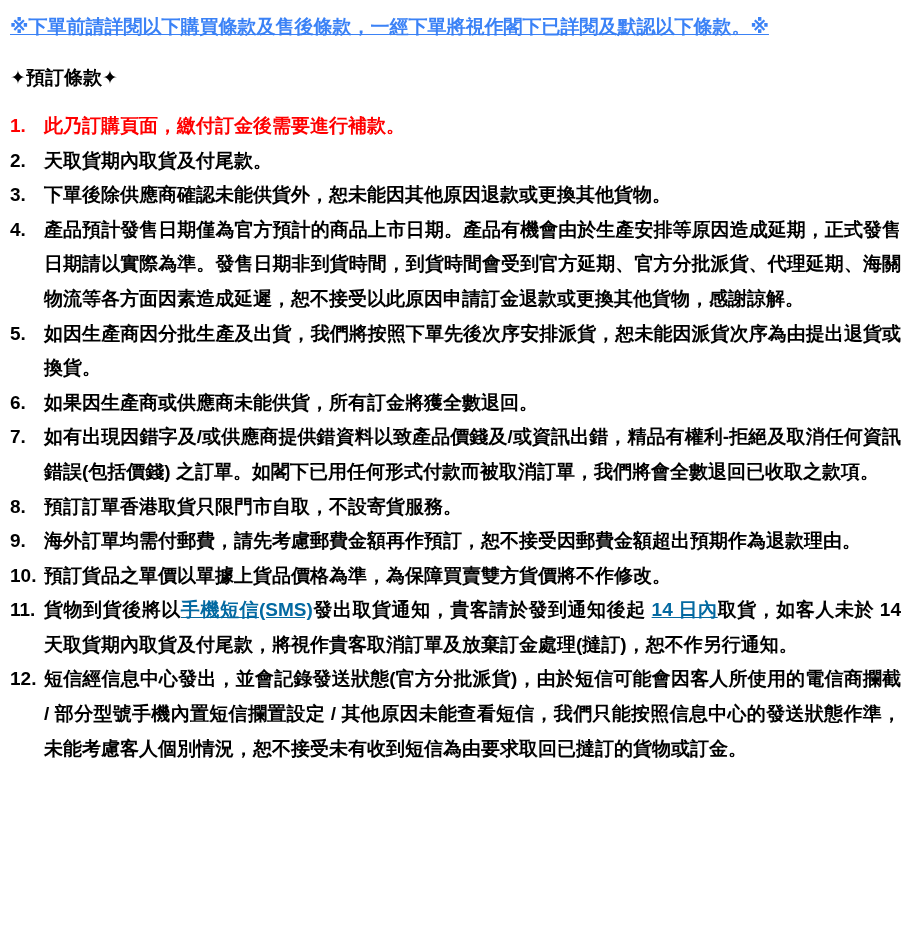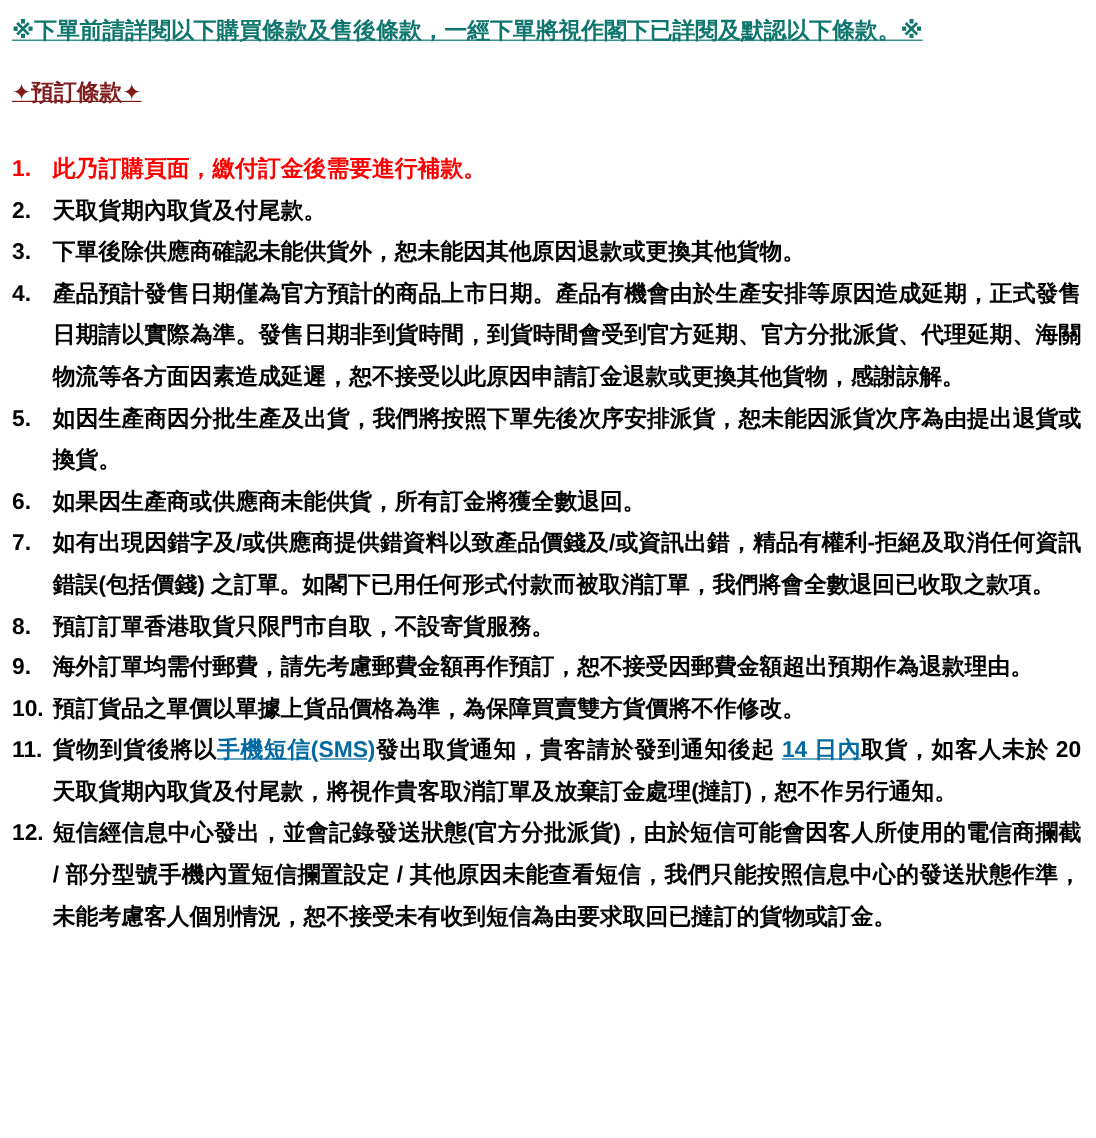--- a/index.html
+++ b/index.html
@@ -15,28 +15,27 @@
   }
   .doc {
     box-sizing: border-box;
     width: 913px;
     min-height: 948px;
     padding: 10px 12px 12px 10px;
     font-size: 19px;
     line-height: 1.82;
   }
   .title {
-    color: #0f766e;
+    color: #3b82f6;
     text-decoration: underline;
     margin-bottom: 16px;
   }
   .heading {
-    color: #7f1d1d;
-    text-decoration: underline;
-    margin-bottom: 30px;
+    color: #000000;
+    margin-bottom: 14px;
   }
   .terms {
     width: 100%;
   }
   .term {
     display: flex;
     align-items: flex-start;
   }
   .num {
     flex: 0 0 34px;
@@ -116,21 +115,21 @@
       <div class="txt">海外訂單均需付郵費，請先考慮郵費金額再作預訂，恕不接受因郵費金額超出預期作為退款理由。</div>
     </div>
 
     <div class="term">
       <span class="num">10.</span>
       <div class="txt">預訂貨品之單價以單據上貨品價格為準，為保障買賣雙方貨價將不作修改。</div>
     </div>
 
     <div class="term">
       <span class="num">11.</span>
-      <div class="txt"><span>貨物到貨後將以</span><span class="hl">手機短信(SMS)</span><span>發出取貨通知，貴客請於發到通知後起 </span><span class="hl">14 日內</span><span>取貨，如客人未於 20 天取貨期內取貨及付尾款，將視作貴客取消訂單及放棄訂金處理(撻訂)，恕不作另行通知。</span></div>
+      <div class="txt"><span>貨物到貨後將以</span><span class="hl">手機短信(SMS)</span><span>發出取貨通知，貴客請於發到通知後起 </span><span class="hl">14 日內</span><span>取貨，如客人未於 14 天取貨期內取貨及付尾款，將視作貴客取消訂單及放棄訂金處理(撻訂)，恕不作另行通知。</span></div>
     </div>
 
     <div class="term">
       <span class="num">12.</span>
       <div class="txt">短信經信息中心發出，並會記錄發送狀態(官方分批派貨)，由於短信可能會因客人所使用的電信商攔截 / 部分型號手機內置短信攔置設定 / 其他原因未能查看短信，我們只能按照信息中心的發送狀態作準，未能考慮客人個別情況，恕不接受未有收到短信為由要求取回已撻訂的貨物或訂金。</div>
     </div>
 
 
   </div>
 </div>

